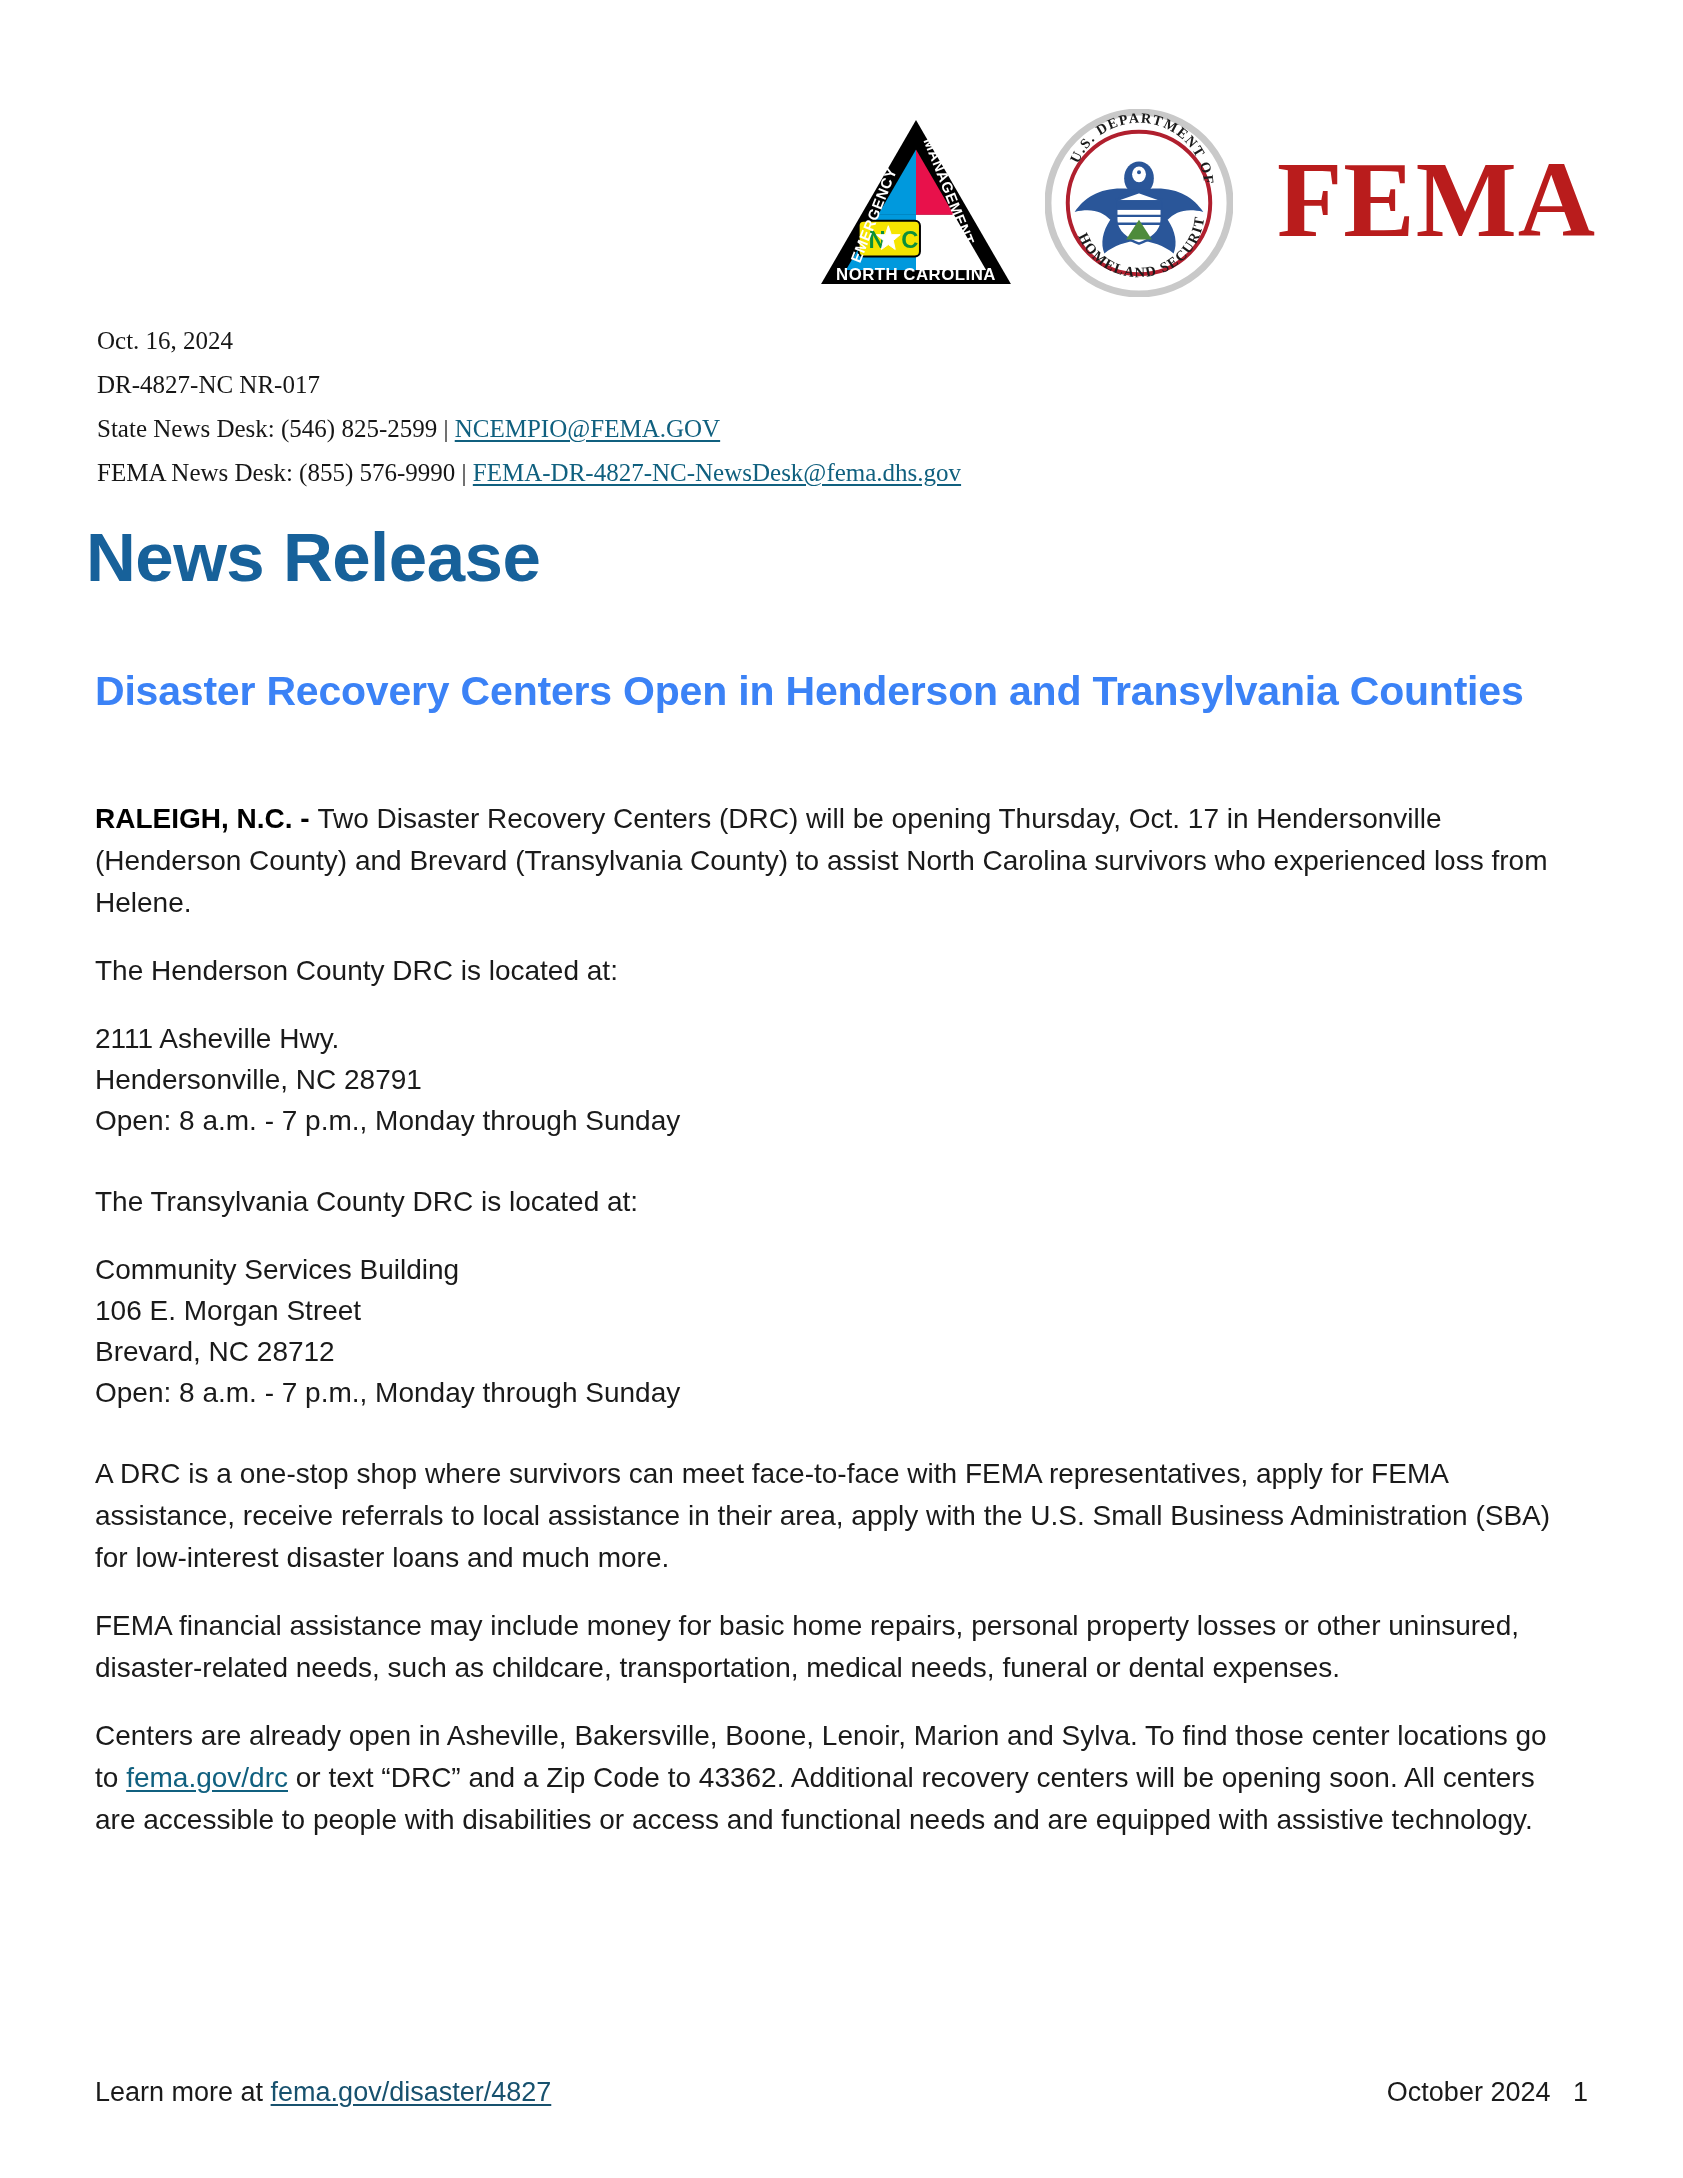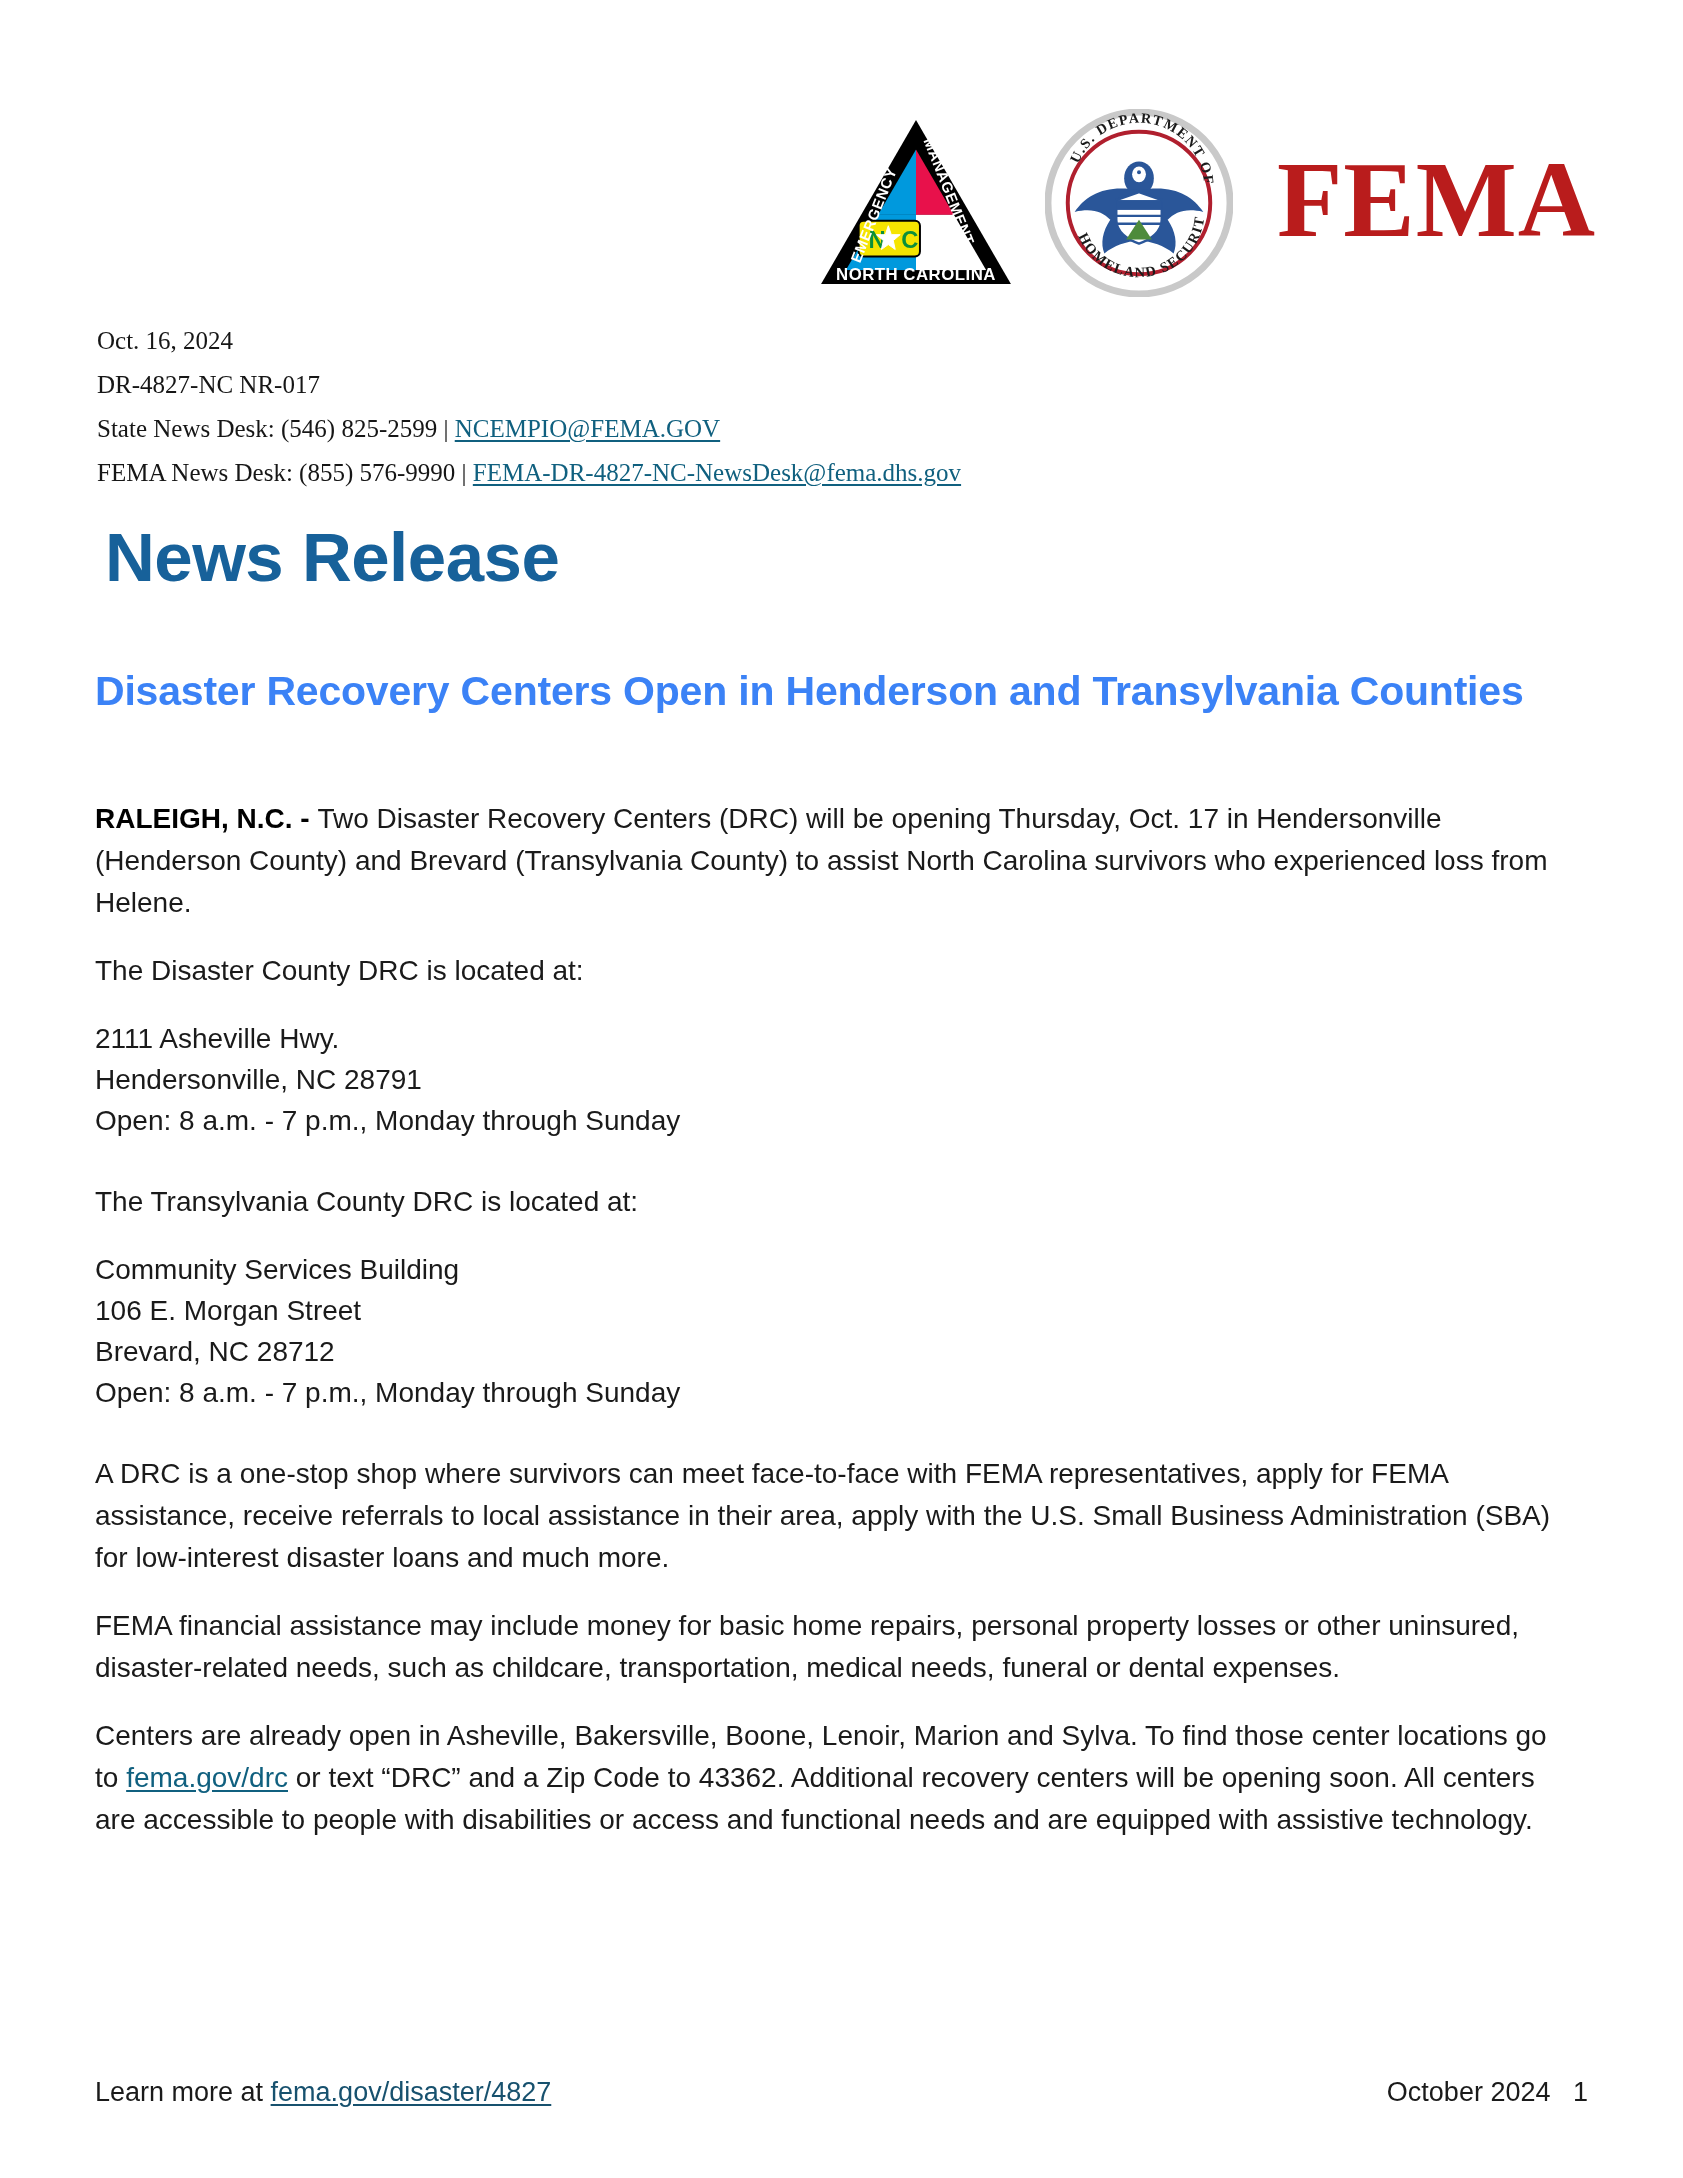--- a/index.html
+++ b/index.html
@@ -67,21 +67,21 @@
   }
   a.link-dark {
     color: #17516e;
     text-decoration: underline;
     text-underline-offset: 3px;
   }
 
   
   .news-release {
     position: absolute;
-    left: 105px;
+    left: 86px;
     top: 523px;
     font-size: 69px;
     font-weight: bold;
     color: #17619a;
     letter-spacing: -0.5px;
     line-height: 1;
   }
 
   
   .headline {
@@ -213,21 +213,21 @@
 
   <div class="news-release">News Release</div>
 
   <div class="headline">Disaster Recovery Centers Open in Henderson and Transylvania Counties</div>
 
   <div class="body-area">
 
     <p><span class="lead-city">RALEIGH, N.C. - </span><span>Two Disaster Recovery Centers (DRC) will be opening Thursday, Oct. 17 in Hendersonville (Henderson County) and Brevard (Transylvania County) to assist North Carolina survivors who experienced loss from Helene.</span></p>
 
     <div class="addr-block gap-after">
-      <p class="addr-intro">The Disaster County DRC is located at:</p>
+      <p class="addr-intro">The Henderson County DRC is located at:</p>
       <p class="ln">2111 Asheville Hwy.</p>
       <p class="ln">Hendersonville, NC 28791</p>
       <p class="ln">Open: 8 a.m. - 7 p.m., Monday through Sunday</p>
     </div>
 
     <div class="addr-block gap-after">
       <p class="addr-intro">The Transylvania County DRC is located at:</p>
       <p class="ln">Community Services Building</p>
       <p class="ln">106 E. Morgan Street</p>
       <p class="ln">Brevard, NC 28712</p>

